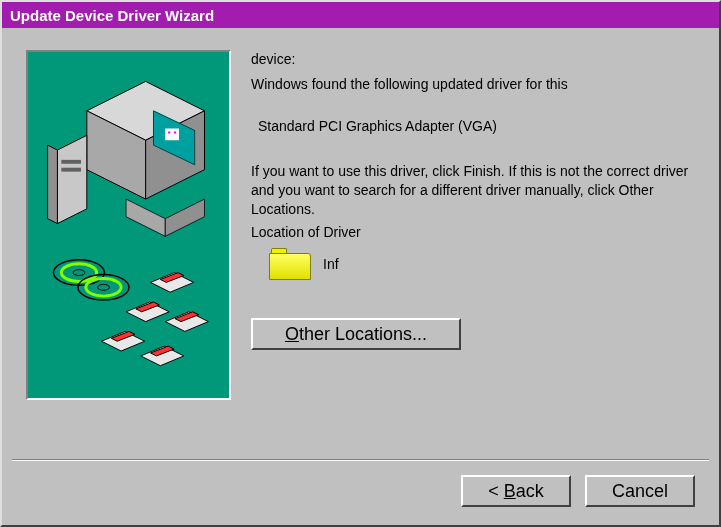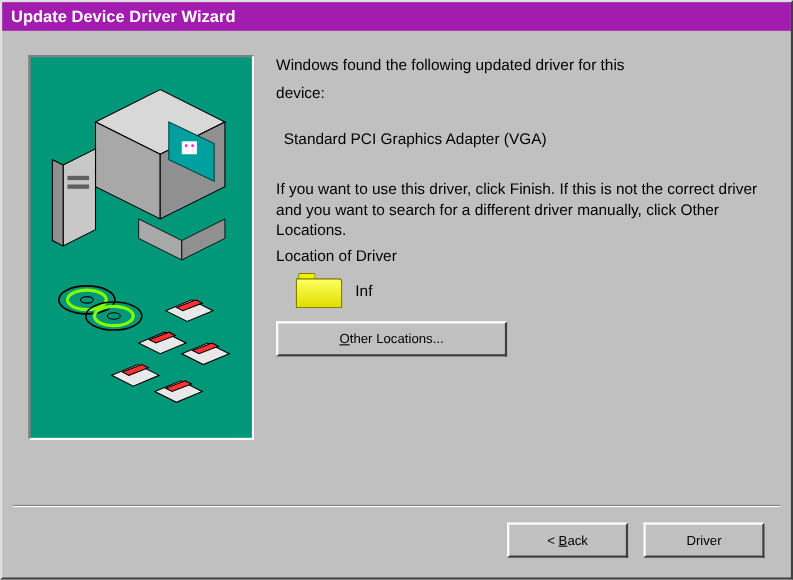--- a/index.html
+++ b/index.html
@@ -48,21 +48,21 @@
 .right-panel {
   flex: 1;
   display: flex;
   flex-direction: column;
   color: #000;
 }
 .body-text { line-height: 1.35; margin-bottom: 6px; }
 .device-name { margin: 18px 0 28px 7px; }
 .instructions { margin-bottom: 6px; line-height: 1.35; }
 .loc-label { margin-bottom: 8px; }
-.loc-row { display: flex; align-items: center; gap: 12px; margin-left: 18px; margin-bottom: 12px; }
+.loc-row { display: flex; align-items: center; gap: 12px; margin-left: 18px; margin-bottom: 38px; }
 .folder-icon {
   width: 42px;
   height: 32px;
   position: relative;
 }
 .folder-tab {
   position: absolute; top: 0; left: 2px;
   width: 16px; height: 6px;
   background: #f0f000;
   border: 1px solid #808000;
@@ -74,21 +74,21 @@
   width: 42px; height: 27px;
   background: linear-gradient(#ffff60, #e0e000);
   border: 1px solid #808000;
   border-radius: 0 3px 0 0;
 }
 .btn {
   background: #c0c0c0;
   border: 2px solid;
   border-color: #ffffff #404040 #404040 #ffffff;
   font-family: inherit;
-  font-size: 12px;
+  font-size: 18px;
   padding: 4px 10px;
   cursor: pointer;
   min-width: 110px;
   height: 32px;
 }
 .btn-other {
   width: 210px;
 }
 .btn-default {
   border: 2px solid #000;
@@ -180,22 +180,22 @@
           </g>
           <g transform="translate(115,300)">
             <polygon points="0,10 24,0 44,10 20,20"></polygon>
             <polygon points="10,7 28,0 34,3 16,10" fill="#ff3030"></polygon>
           </g>
         </g>
       </svg>
     </div>
 
     <div class="right-panel">
+      <div class="body-text">device:</div>
       <div class="body-text">Windows found the following updated driver for this</div>
-      <div class="body-text">device:</div>
 
       <div class="device-name">Standard PCI Graphics Adapter (VGA)</div>
 
       <div class="instructions">If you want to use this driver, click Finish. If this is not the correct driver and you want to search for a different driver manually, click Other Locations.</div>
 
       <div class="loc-label">Location of Driver</div>
 
       <div class="loc-row">
         <div class="folder-icon">
           <div class="folder-tab"></div>
@@ -209,15 +209,15 @@
       </button>
     </div>
   </div>
 
   <div class="sep"></div>
 
   <div class="button-row">
     <button class="btn">
       &lt; <span class="underline">B</span>ack
     </button>
-    <button class="btn">Driver</button>
+    <button class="btn">Cancel</button>
   </div>
 </div>
 
 </body></html>

